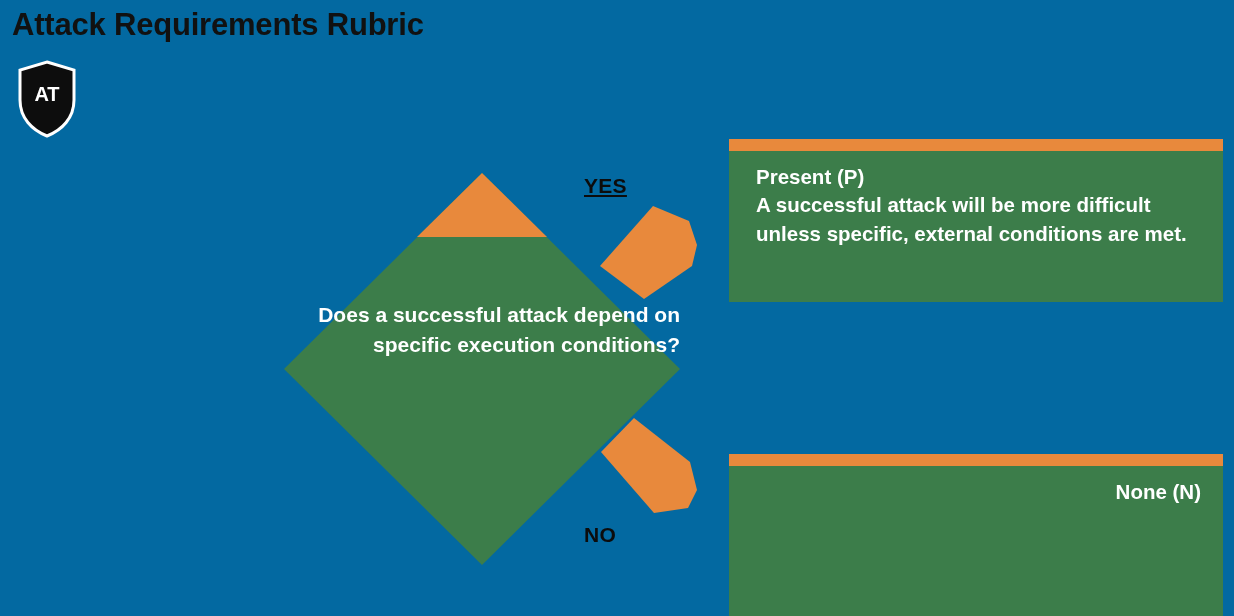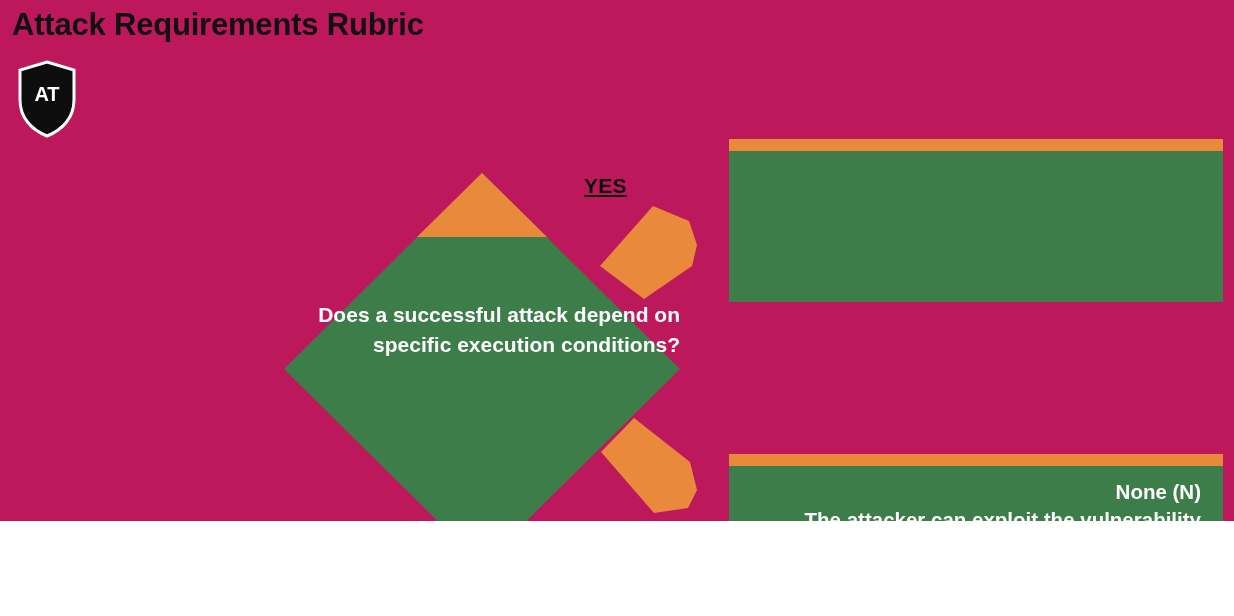--- a/index.html
+++ b/index.html
@@ -6,22 +6,22 @@
     margin: 0;
     padding: 0;
     background: #ffffff;
   }
   body {
     font-family: "Liberation Sans", sans-serif;
   }
   #canvas {
     position: relative;
     width: 1234px;
-    height: 521px;
-    background: #be185d;
+    height: 616px;
+    background: #0369a1;
     overflow: hidden;
   }
 
   
   .page-title {
     position: absolute;
     left: 12px;
     top: 7px;
     font-size: 31px;
     font-weight: bold;
@@ -149,23 +149,26 @@
   </div>
 
   <div class="arrow-shape" id="arrow-no">
     <svg viewBox="0 0 100 98" width="100" height="98" aria-hidden="true">
       <polygon points="36,0 92,44 99,72 90,90 56,95 3,34" fill="#e8893c"></polygon>
     </svg>
   </div>
 
   <div class="outcome-card" id="card-present">
     <div class="card-top-bar"></div>
+    <div class="card-body">
+      <span class="card-heading">Present (P)</span>
+      <span class="card-desc">A successful attack will be more difficult unless specific, external conditions are met.</span>
+    </div>
   </div>
 
   <div class="outcome-card" id="card-none">
     <div class="card-top-bar"></div>
     <div class="card-body">
       <span class="card-heading">None (N)</span>
-      <span class="card-desc">The attacker can exploit the vulnerability under all or most instances of the vulnerability.</span>
     </div>
   </div>
 
 </div>
 
 </body></html>

